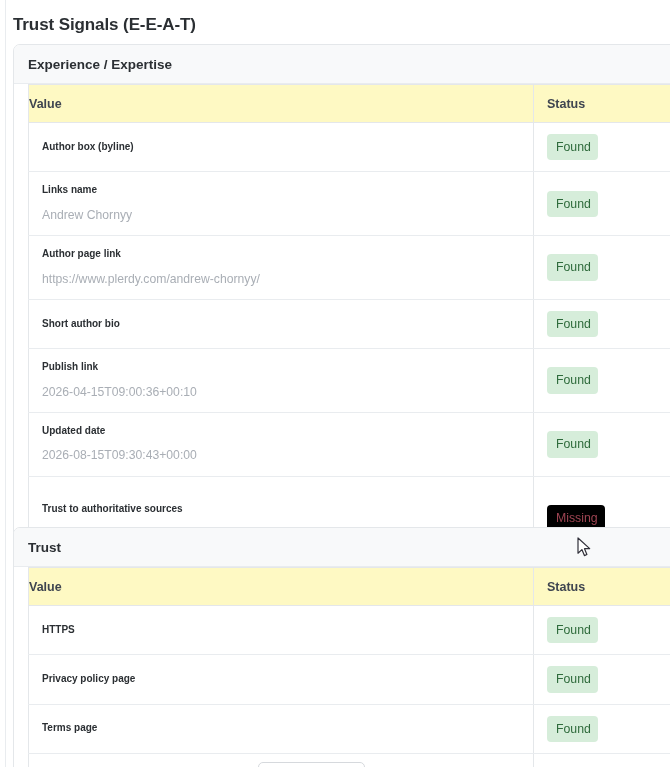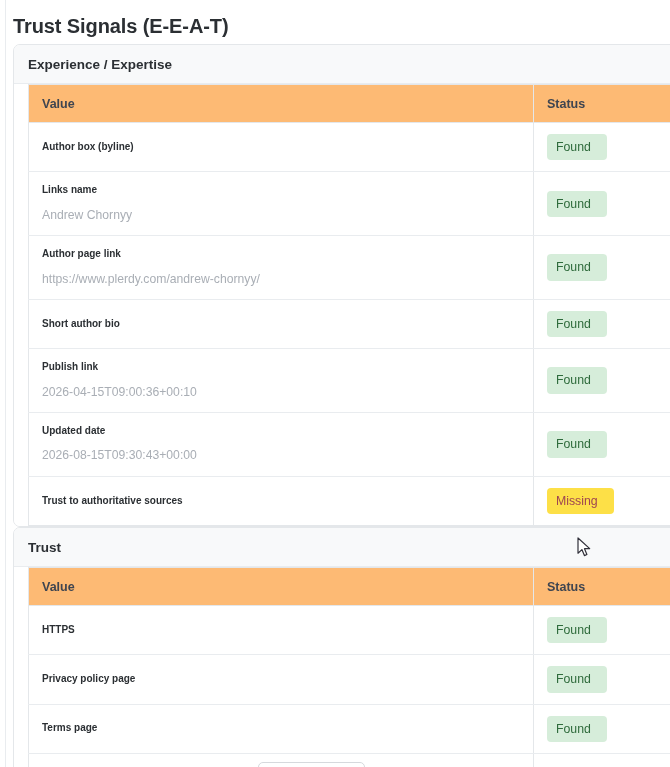--- a/index.html
+++ b/index.html
@@ -30,21 +30,21 @@
   .viewport {
     position: absolute;
     left: 0;
     top: 0;
     width: 670px;
     height: 767px;
     overflow: hidden;
   }
 
   .page-title {
-    font-size: 20px;
+    font-size: 17px;
     font-weight: bold;
     color: #2b2f33;
     letter-spacing: -0.1px;
     padding: 15px 8px 0 13px;
   }
 
   
   .card {
     position: absolute;
     left: 13px;
@@ -76,26 +76,26 @@
     width: 100%;
     border-collapse: collapse;
     border: 1px solid #e4e7ea;
     border-right: none;
     border-radius: 6px 0 0 6px;
     table-layout: fixed;
     background: #fff;
   }
 
   .tbl thead th {
-    background: #fdba74;
+    background: #fef9c3;
     font-size: 12.5px;
     font-weight: bold;
     color: #3f4550;
     text-align: left;
-    padding: 11px 0 11px 13px;
+    padding: 11px 0 11px 0;
     border-bottom: 1px solid #e4e7ea;
     vertical-align: middle;
     height: 38px;
   }
 
   .tbl thead th.col-status,
   .tbl tbody td.col-status {
     border-left: 1px solid #e4e7ea;
     padding-left: 13px;
   }
@@ -133,26 +133,26 @@
   }
 
   .cell-status {
     padding: 11px 0 11px 0;
   }
 
   .badge {
     display: inline-block;
     font-size: 12.3px;
     line-height: 1;
-    padding: 7px 16px 7px 9px;
+    padding: 7px 7px 7px 9px;
     border-radius: 4px;
     white-space: nowrap;
   }
   .badge.found   { background: #d6edda; color: #2f6b3c; }
-  .badge.missing { background: #fde047; color: #9e4452; }
+  .badge.missing { background: #000000; color: #9e4452; margin-top: 17px; }
 
   
   .cursor {
     position: absolute;
     left: 577px;
     top: 537px;
     width: 16px;
     height: 22px;
     pointer-events: none;
   }

